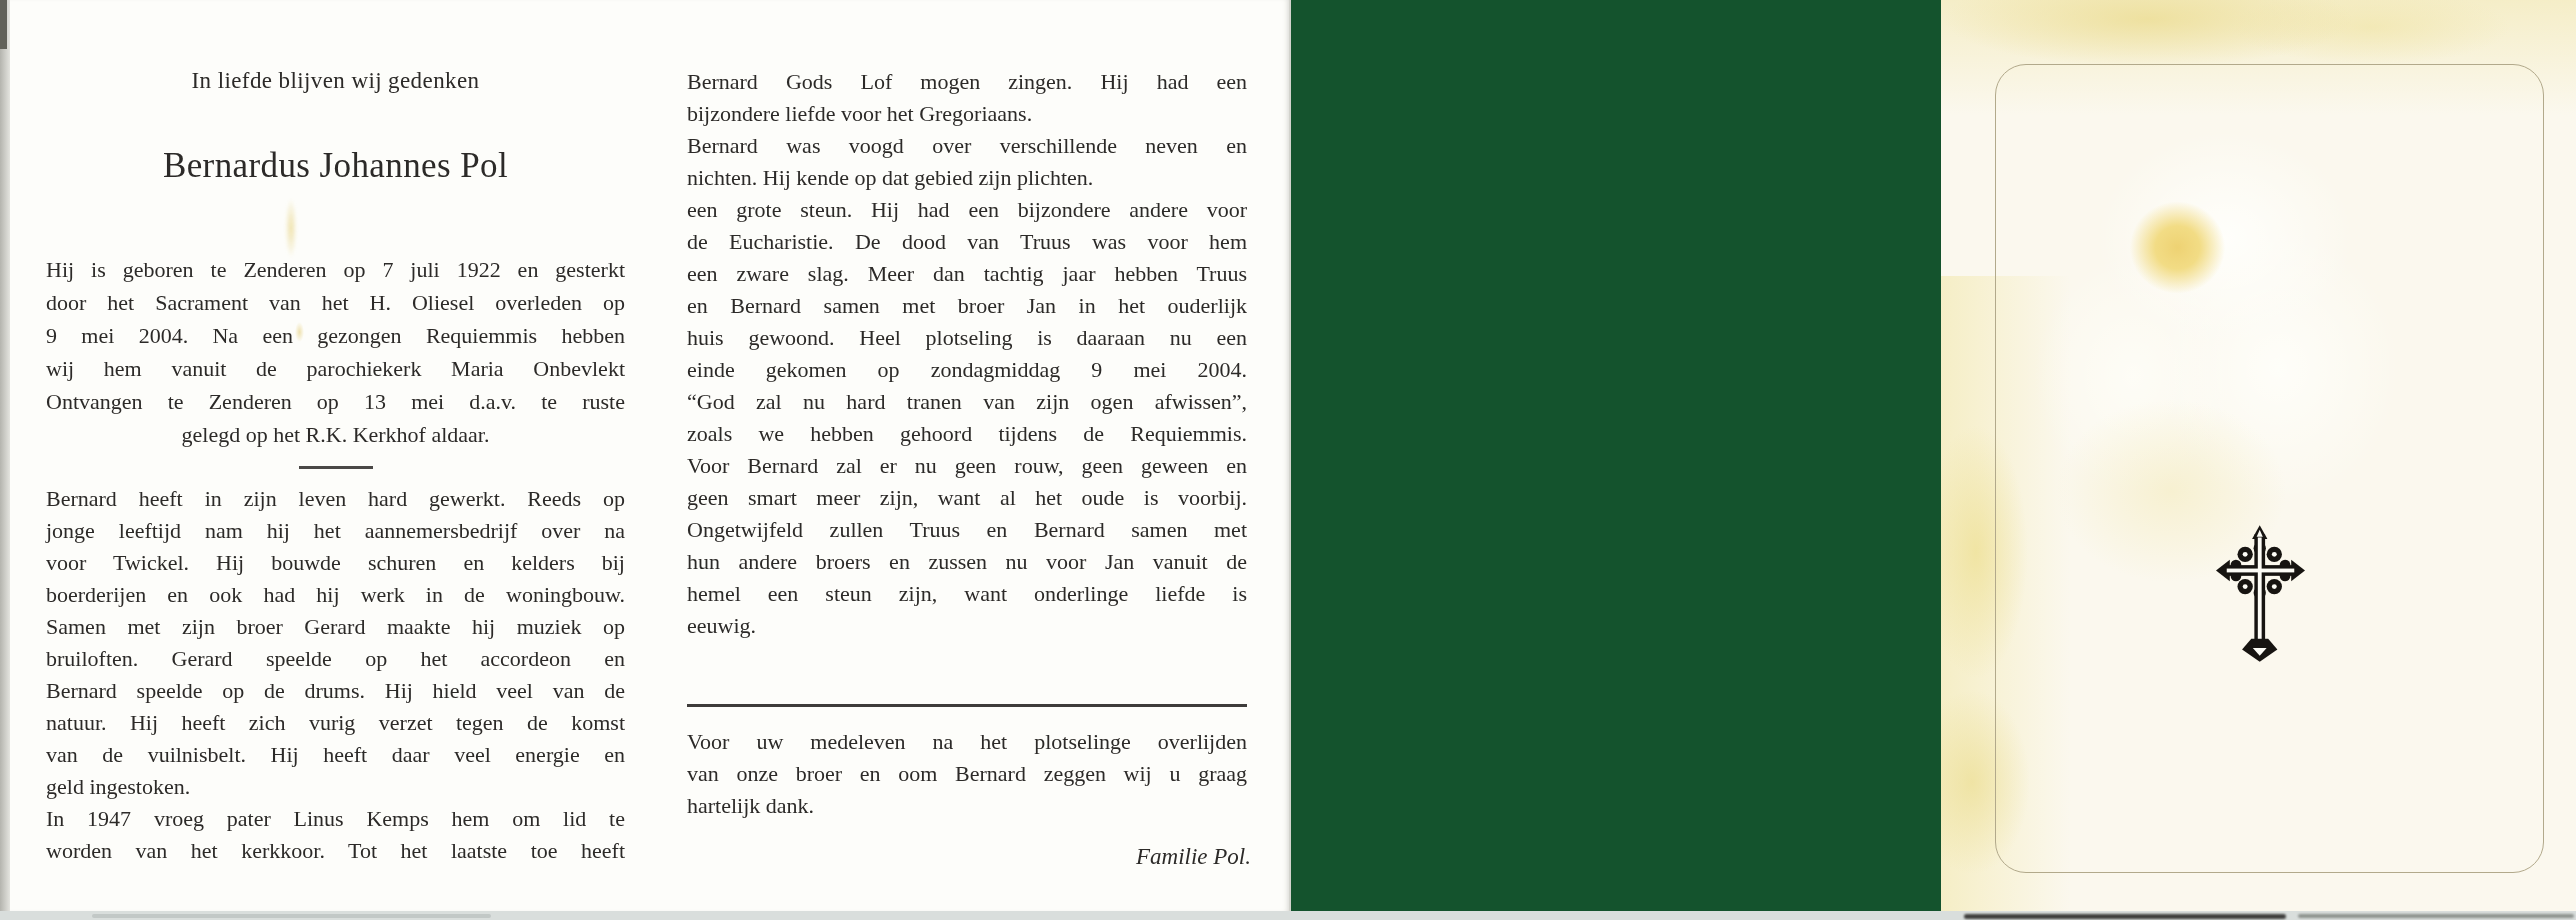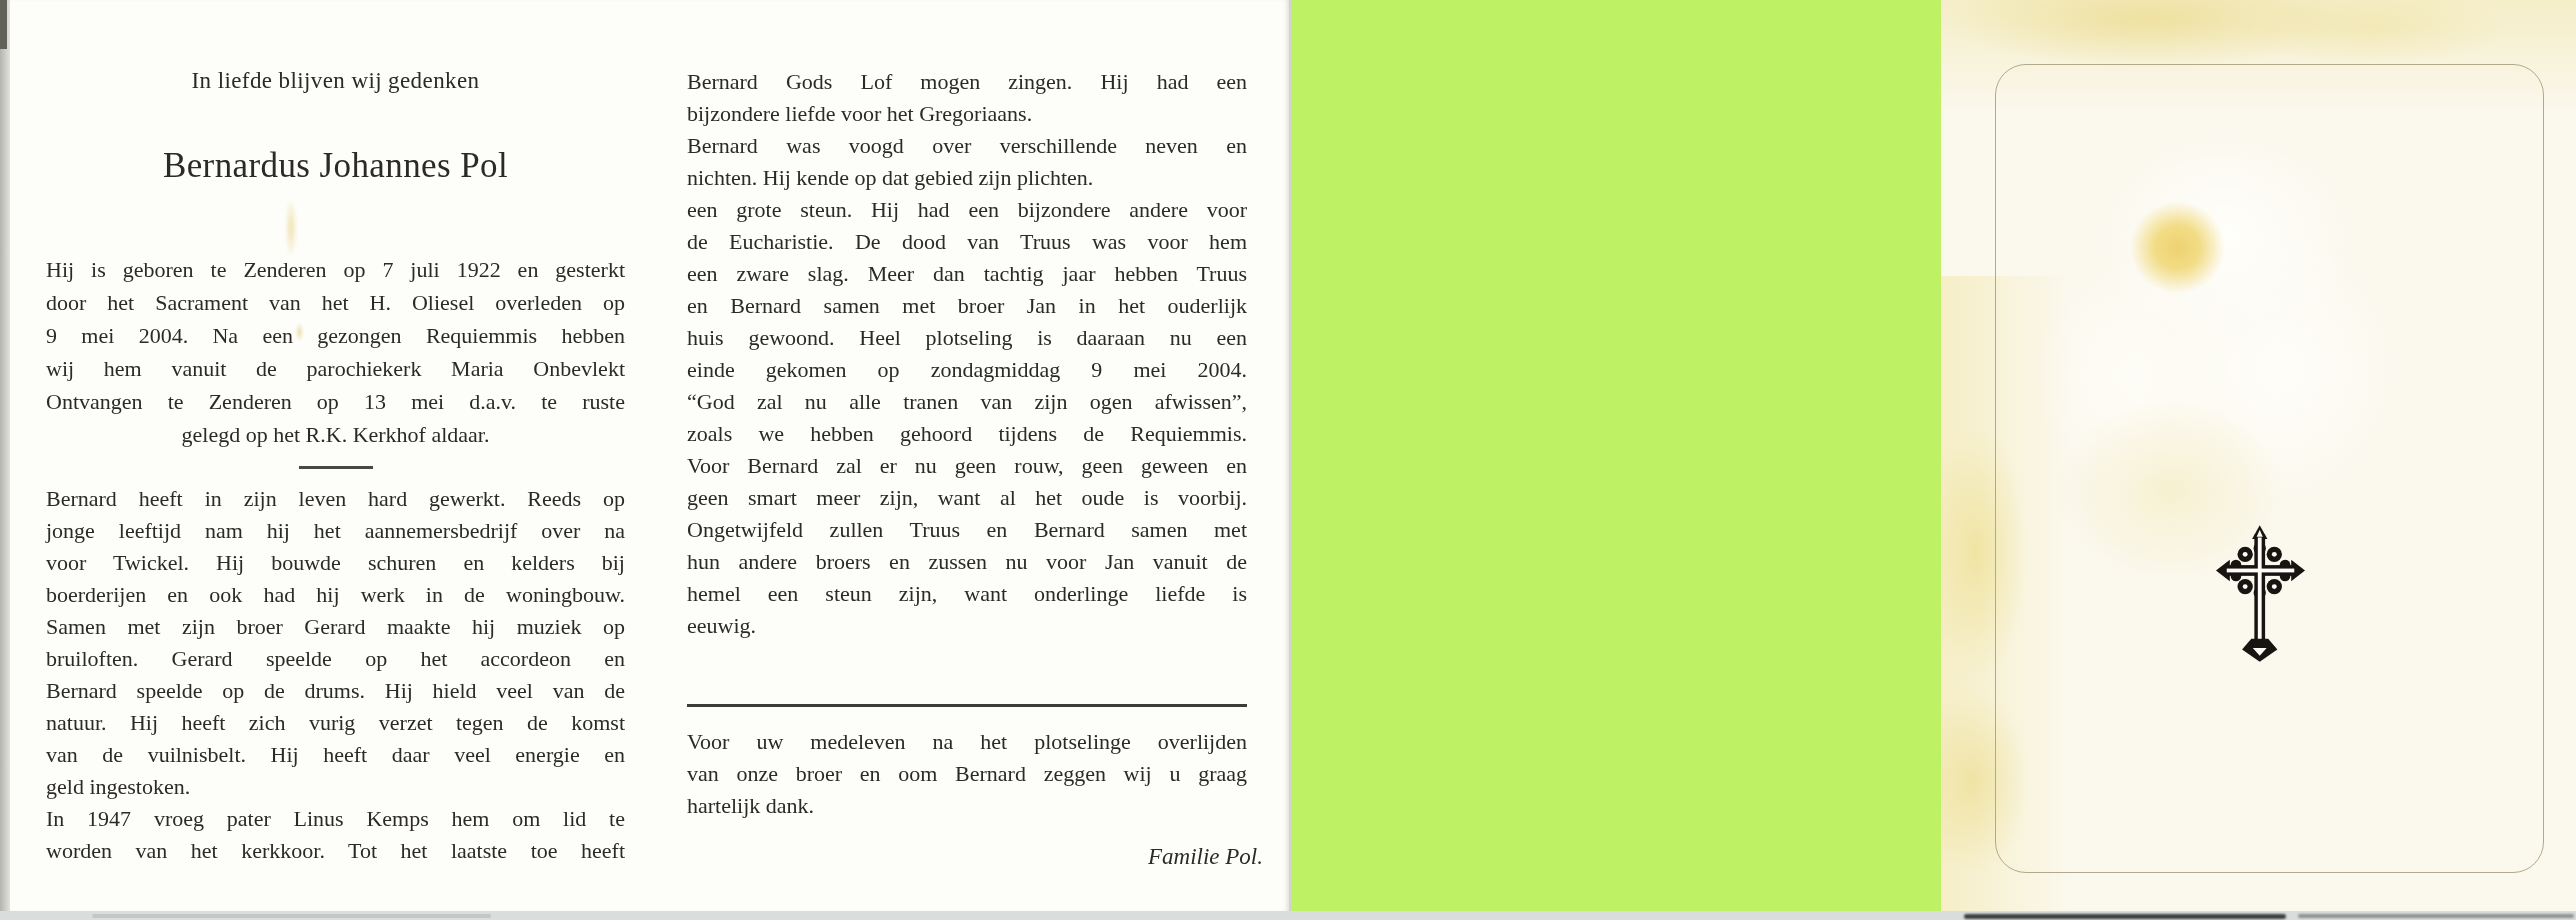--- a/index.html
+++ b/index.html
@@ -1,18 +1,18 @@
 <!DOCTYPE html>
 <html style="font-size:12.3px"><head>
 <meta charset="utf-8">
 <style>
   html,body{margin:0;padding:0;background:#eceeea;}
   .canvas{
     position:relative;width:2576px;height:921px;overflow:hidden;
-    background:#bef264;
+    background:#14532d;
     font-family:"Liberation Serif","DejaVu Serif",serif;
     color:#2c2a28;
   }
   
   .edge-strip-left{position:absolute;left:0;top:0;width:10px;height:921px;
     background:linear-gradient(90deg,#b4b4ae,#e4e4df);}
   .edge-dark-top{position:absolute;left:0;top:0;width:7px;height:49px;background:#62625a;}
   .bottom-strip{position:absolute;left:0;top:911px;width:2576px;height:9.2px;background:#d9dedc;}
   .smear-a{position:absolute;left:92px;top:914px;width:399px;height:3.8px;background:#c2c8c6;border-radius:2.3px;}
   .smear-b{position:absolute;left:1964px;top:914px;width:322px;height:5.4px;background:#3f3f3d;border-radius:2.3px;filter:blur(0.8px);}
@@ -31,21 +31,21 @@
   .page2{left:677px;width:560px;}
 
   .memorial-phrase{position:absolute;left:0;width:100%;top:68px;font-size:23px;text-align:center;letter-spacing:0.4px;}
   .deceased-name{position:absolute;left:0;width:100%;top:146px;font-size:35px;text-align:center;letter-spacing:0.4px;}
 
   .textblock{position:absolute;left:0;width:100%;font-size:22px;}
   .intro-block{top:253px;line-height:33px;}
   .bio-block{top:483px;line-height:32px;}
   .cont-block{top:66px;line-height:32px;}
   .thanks-block{top:726px;line-height:32px;}
-  .signature{position:absolute;left:16px;width:100%;top:844px;font-size:23px;font-style:italic;text-align:right;}
+  .signature{position:absolute;left:4px;width:100%;top:844px;font-size:23px;font-style:italic;text-align:right;}
 
   .ln{white-space:nowrap;}
   .a-j{text-align:justify;text-align-last:justify;}
   .a-l{text-align:left;text-align-last:left;}
   .a-c{text-align:center;text-align-last:center;}
 
   .divider-short{position:absolute;left:253px;top:466px;width:74px;height:3.1px;background:#4a4846;}
   .divider-long{position:absolute;left:0;top:704px;width:100%;height:3.1px;background:#3e3c3a;}
 
   
@@ -120,21 +120,21 @@
           <div class="ln a-j" data-interactable="false">Bernard Gods Lof mogen zingen. Hij had een</div>
           <div class="ln a-l" data-interactable="false">bijzondere liefde voor het Gregoriaans.</div>
           <div class="ln a-j" data-interactable="false">Bernard was voogd over verschillende neven en</div>
           <div class="ln a-l" data-interactable="false">nichten. Hij kende op dat gebied zijn plichten.</div>
           <div class="ln a-j" data-interactable="false">een grote steun. Hij had een bijzondere andere voor</div>
           <div class="ln a-j" data-interactable="false">de Eucharistie. De dood van Truus was voor hem</div>
           <div class="ln a-j" data-interactable="false">een zware slag. Meer dan tachtig jaar hebben Truus</div>
           <div class="ln a-j" data-interactable="false">en Bernard samen met broer Jan in het ouderlijk</div>
           <div class="ln a-j" data-interactable="false">huis gewoond. Heel plotseling is daaraan nu een</div>
           <div class="ln a-j" data-interactable="false">einde gekomen op zondagmiddag 9 mei 2004.</div>
-          <div class="ln a-j" data-interactable="false">“God zal nu alle tranen van zijn ogen afwissen”,</div>
+          <div class="ln a-j" data-interactable="false">“God zal nu hard tranen van zijn ogen afwissen”,</div>
           <div class="ln a-j" data-interactable="false">zoals we hebben gehoord tijdens de Requiemmis.</div>
           <div class="ln a-j" data-interactable="false">Voor Bernard zal er nu geen rouw, geen geween en</div>
           <div class="ln a-j" data-interactable="false">geen smart meer zijn, want al het oude is voorbij.</div>
           <div class="ln a-j" data-interactable="false">Ongetwijfeld zullen Truus en Bernard samen met</div>
           <div class="ln a-j" data-interactable="false">hun andere broers en zussen nu voor Jan vanuit de</div>
           <div class="ln a-j" data-interactable="false">hemel een steun zijn, want onderlinge liefde is</div>
           <div class="ln a-l" data-interactable="false">eeuwig.</div>
         </div>
       <div class="divider-long" data-interactable="false"></div>
       <div class="textblock thanks-block" data-interactable="false">

